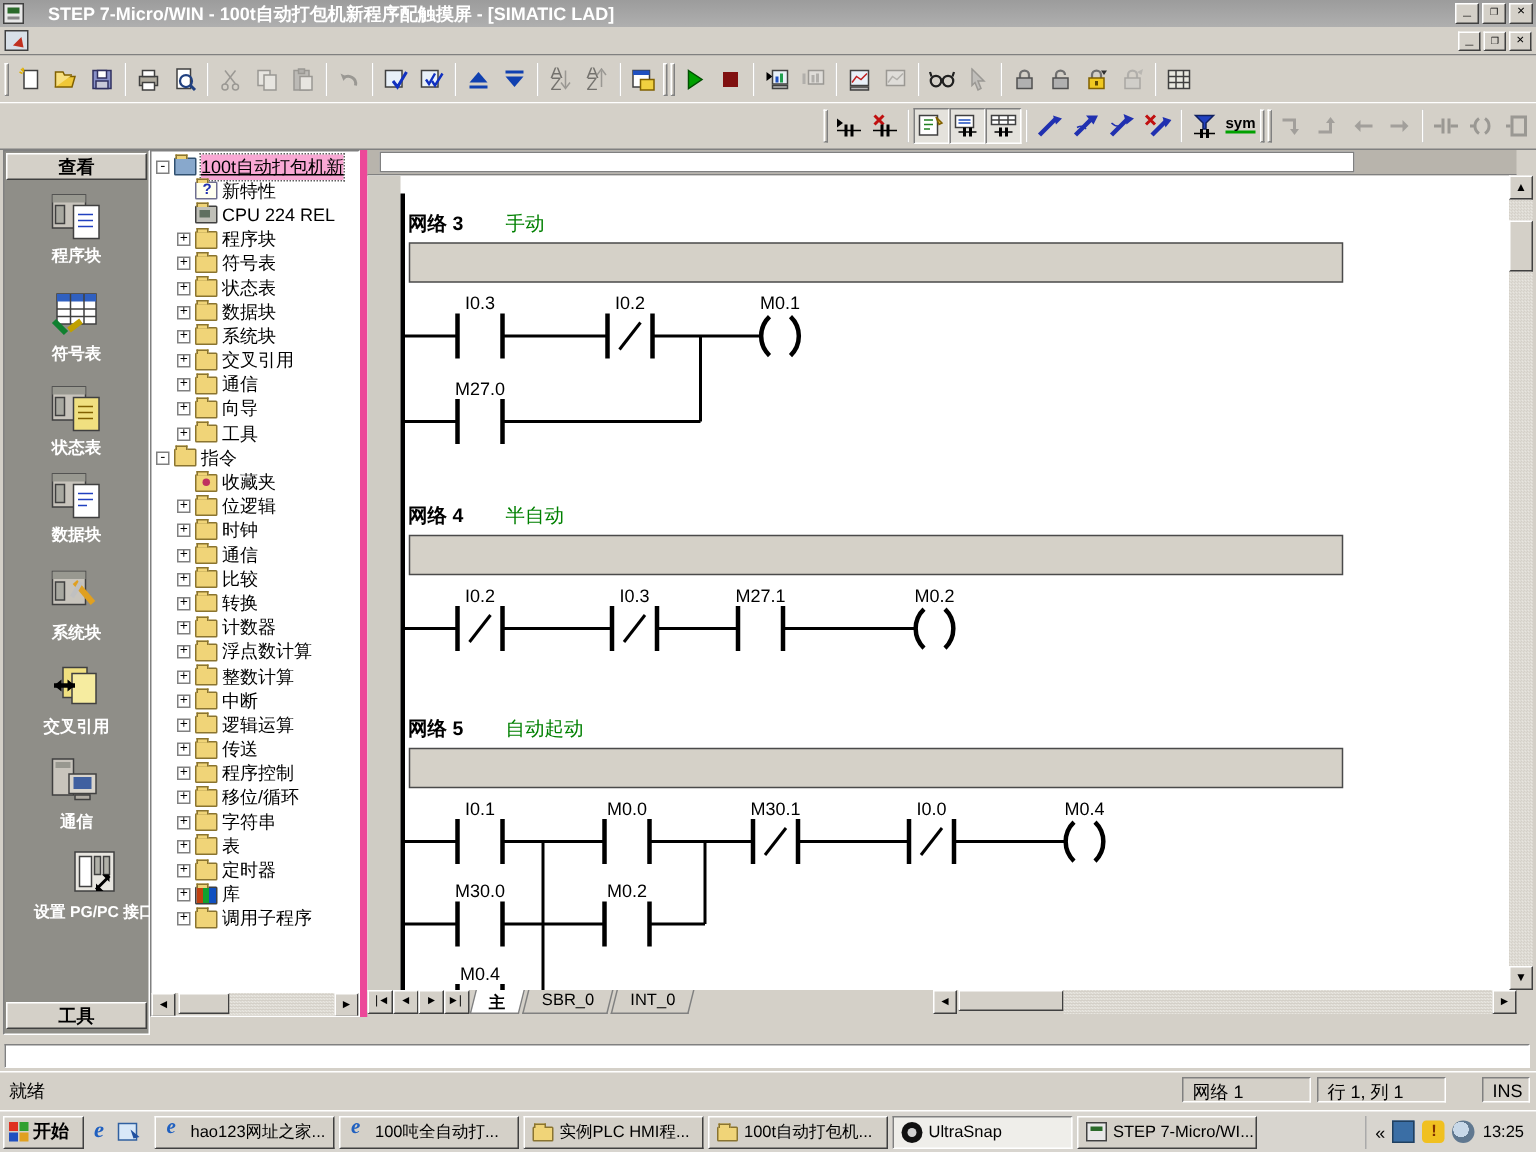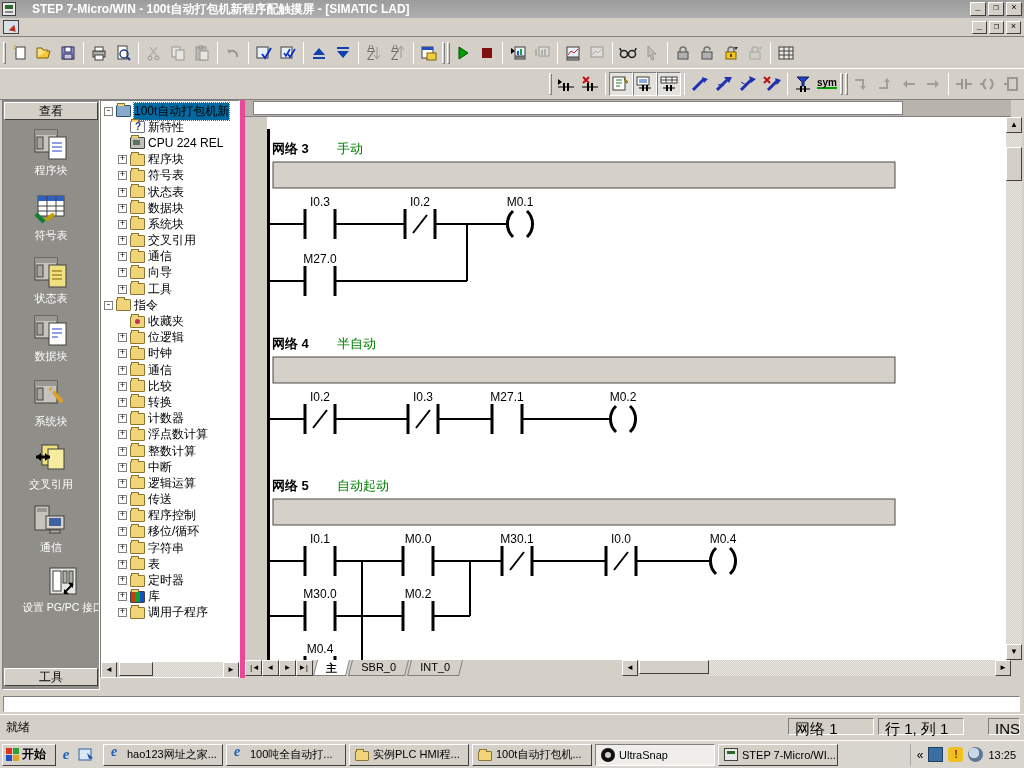--- a/index.html
+++ b/index.html
@@ -32,42 +32,42 @@
   #tbar2 { top:69px; height:31px; border-bottom:1px solid #808080;justify-content:flex-end; }
   .grip { width:3px; height:22px; border:1px solid; border-color:#fff #808080 #808080 #fff; margin:0 2px 0 3px; }
   .grip2 { width:3px; height:22px; border:1px solid; border-color:#fff #808080 #808080 #fff; margin:0 1px; }
   .tsep { width:1px; height:22px; background:#808080; border-right:1px solid #fff; margin:0 3px; }
   .tbtn { width:24px; height:24px; display:flex; align-items:center; justify-content:center; background:transparent; border:1px solid transparent; }
   .tbtn.pressed { border-color:#808080 #fff #fff #808080; background:#e4e2dc; }
   .tbtn.dis svg { opacity:.45; filter:grayscale(1); }
   .symlbl { font-size:10px; font-weight:bold; color:#000; line-height:8px; border-bottom:2px solid #00a000; }
 
   
-  #navbar { left:2px; top:100px; width:98px; height:590px; border:1px solid; border-color:#808080 #fff #fff #808080; background:#8f8e88; }
+  #navbar { left:2px; top:100px; width:98px; height:590px; border:1px solid; border-color:#808080 #fff #fff #808080; background:#8f8e88;font-weight:bold; }
   .navhdr { position:absolute; left:1px; width:94px; height:18px; text-align:center; line-height:16px; }
   .nav-item { position:absolute; width:100%; text-align:center; color:#fff; font-size:11px; }
   .nav-item .nlabel { display:block; margin-top:2px; white-space:nowrap; }
   .nav-item svg { display:block; margin:0 auto; }
 
   
   #treepane { left:100px; top:100px; width:140px; height:578px; background:#fff; border:1px solid; border-color:#808080 #fff #fff #808080; overflow:hidden; }
   .titem { height:16.2px; display:flex; align-items:center; white-space:nowrap; }
   .titem.d1 { padding-left:14px; }
   .tbox { width:9px; height:9px; border:1px solid #808080; background:#fff; font-size:9px; line-height:7px; text-align:center; margin-right:3px; flex:0 0 9px; font-family:"Liberation Mono",monospace; color:#000; }
   .ticon { width:15px; height:12px; margin-right:3px; flex:0 0 15px; background:#f0d478; border:1px solid #8a7430; border-radius:1px; position:relative; }
   .ticon::before { content:""; position:absolute; left:0; top:-3px; width:6px; height:2px; background:#f0d478; border:1px solid #8a7430; border-bottom:none; }
   .ticon.project { background:#88a8cc; border-color:#305070; }
   .ticon.question { background:#fffff0; border-color:#707090; }
   .ticon.question::after { content:"?"; position:absolute; left:4px; top:-1px; color:#2030b0; font-weight:bold; font-size:10px; }
   .ticon.cpu { background:#c0c0b8; border-color:#404040; }
   .ticon.cpu::after { content:""; position:absolute; left:2px; top:2px; width:7px; height:5px; background:#607060; }
   .ticon.lib { background:linear-gradient(90deg,#c04010 33%,#10a030 33% 66%,#1050c0 66%); border-color:#404040; }
   .ticon.fav::after { content:""; position:absolute; left:4px; top:2px; width:5px; height:5px; background:#c03060; border-radius:50%; }
   .tlabel { font-size:12px; }
-  .titem.sel .tlabel { background:#0369a1; outline:1px dotted #606060; }
+  .titem.sel .tlabel { background:#f9a8d4; outline:1px dotted #606060;text-decoration:underline; }
   .titem.bold .tlabel { font-weight:normal; }
   .hscroll { position:absolute; height:16px; background:#d4d0c8; display:flex; }
   .sbtn { width:16px; height:16px; background:#d4d0c8; border:1px solid; border-color:#fff #404040 #404040 #fff; text-align:center; line-height:14px; font-size:8px; color:#000; }
   .sthumb { height:14px; background:#d4d0c8; border:1px solid; border-color:#fff #404040 #404040 #fff; margin-top:0px; }
   .strack { background:repeating-conic-gradient(#e8e6e0 0 25%, #d4d0c8 0 50%) 0 0/2px 2px; }
 
   
   #editor { left:240px; top:100px; width:808px; height:578px; background:#d4d0c8; border-left:5px solid #ec4899; }
   #ruler { position:absolute; left:0; top:0; width:766px; height:17px; background:#b8b4ac; border-bottom:1px solid #808080; }
   #ruler .rwhite { position:absolute; left:8px; top:1px; width:650px; height:14px; background:#fff; border:1px solid #808080; }
@@ -78,21 +78,21 @@
   .sheettab { height:16px; padding:1px 10px; border:1px solid #808080; border-top:none; background:#d4d0c8; font-size:11px; transform:skewX(-14deg); margin-left:2px; }
   .sheettab .in { transform:skewX(14deg); display:block; }
   .sheettab.active { background:#fff; font-weight:bold; }
   #vscroll { left:1006px; top:117px; width:16px; height:543px; background:repeating-conic-gradient(#e8e6e0 0 25%, #d4d0c8 0 50%) 0 0/2px 2px; }
   #vscroll .sbtn { position:absolute; left:0; }
 
   
   #msgbar { left:3px; top:696px; width:1017px; height:16px; background:#fff; border:1px solid; border-color:#808080 #fff #fff #808080; }
   #statusbar { left:0; top:714px; width:1024px; height:24px; background:#d4d0c8; border-top:1px solid #fff; }
   #statusbar .ready { position:absolute; left:6px; top:4px; }
-  .scell { position:absolute; top:3px; height:17px; border:1px solid; border-color:#808080 #fff #fff #808080; font-size:15px; padding:1px 6px; white-space:nowrap; }
+  .scell { position:absolute; top:3px; height:17px; border:1px solid; border-color:#808080 #fff #fff #808080; font-size:12px; padding:1px 6px; white-space:nowrap; }
 
   
   #taskbar { left:0; top:740px; width:1024px; height:28px; background:#d8d5cf; border-top:1px solid #fff; display:flex; align-items:center; }
   #startbtn { margin-left:2px; width:54px; height:22px; display:flex; align-items:center; gap:2px; padding-left:3px; font-weight:bold;text-align:right; }
   .xpflag { width:14px; height:14px; position:relative; }
   .xpflag i { position:absolute; width:6px; height:6px; }
   .xpflag i:nth-child(1){left:0;top:0;background:#e03020;}
   .xpflag i:nth-child(2){left:7px;top:0;background:#30a030;}
   .xpflag i:nth-child(3){left:0;top:7px;background:#2050c0;}
   .xpflag i:nth-child(4){left:7px;top:7px;background:#e0a020;}

